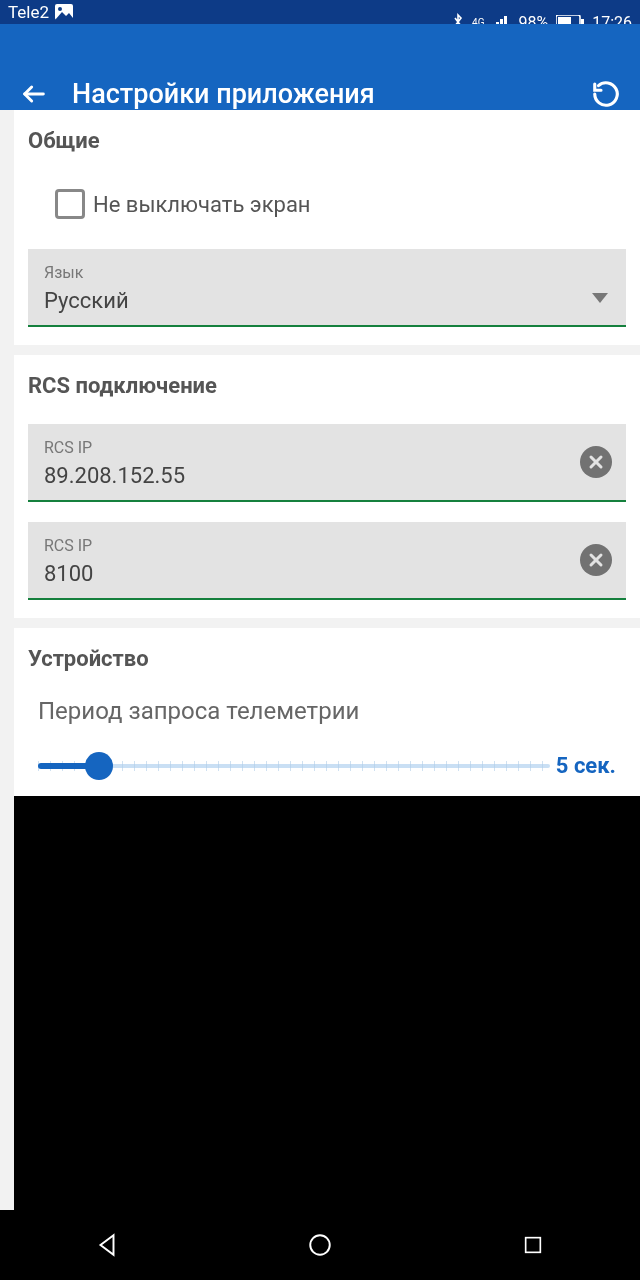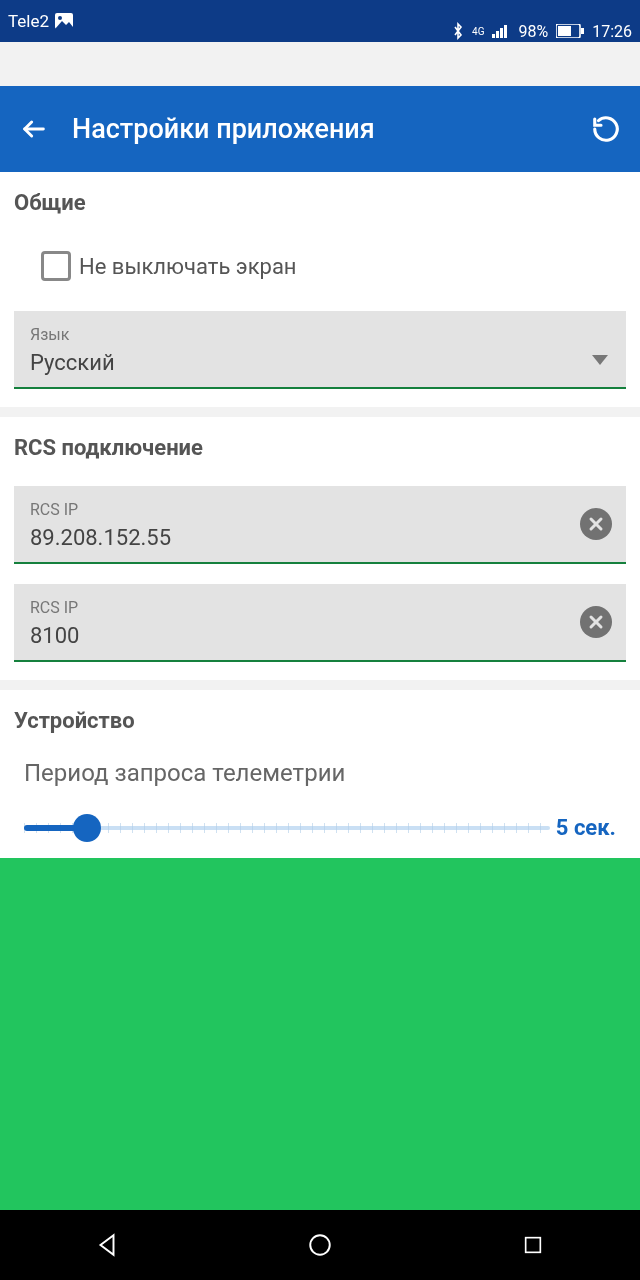--- a/index.html
+++ b/index.html
@@ -1,31 +1,31 @@
 <!DOCTYPE html>
 <html><head>
 <meta charset="utf-8">
 <style>
   * { box-sizing: border-box; margin: 0; padding: 0; }
   html, body { width: 640px; height: 1280px; font-family: Roboto, Arial, sans-serif; background: #f2f2f2; overflow: hidden; }
   body { display: flex; flex-direction: column; }
 
   
-  .statusbar { height: 42px; background: #0d3b87; color: #fff; display: flex; align-items: center; justify-content: space-between; padding: 0 8px; font-size: 17px; }
+  .statusbar { height: 24px; background: #0d3b87; color: #fff; display: flex; align-items: center; justify-content: space-between; padding: 0 8px; font-size: 17px; }
   .sb-left { display: flex; align-items: center; gap: 6px; }
   .sb-right { display: flex; align-items: center; gap: 8px; font-size: 16px; margin-top: 20px; }
   .sb-icon { display: inline-flex; align-items: center; }
 
   
-  .appbar { height: 86px; background: #1565c0; color: #fff; display: flex; align-items: center; padding: 0 18px; gap: 22px; margin-top: 44px; }
+  .appbar { height: 86px; background: #1565c0; color: #fff; display: flex; align-items: flex-end; padding: 0 18px; gap: 22px; }
   .appbar-title { font-size: 27px; font-weight: 500; flex: 1; }
   .appbar .icon-btn { width: 32px; height: 32px; display: flex; align-items: center; justify-content: center; }
 
   
-  .content { flex: 1; background: #22c55e; overflow: hidden; }
+  .content { flex: 1; background: #000000; overflow: hidden; margin-left: 14px; }
   .section { background: #fff; padding: 0 0 18px 0; }
   .section-title { font-size: 22px; font-weight: 700; color: #555; padding: 18px 14px 6px 14px; }
 
   
   .check-row { display: flex; align-items: center; gap: 8px; padding: 30px 24px 10px 41px; }
   .check-box { width: 30px; height: 30px; border: 3px solid #888; border-radius: 4px; background: #fff; }
   .check-box.checked { background: #f9b000; border-color: #f9b000; position: relative; }
   .check-box.checked::after { content: ""; position: absolute; left: 6px; top: 0px; width: 10px; height: 18px; border: solid #fff; border-width: 0 4px 4px 0; transform: rotate(40deg); }
   .check-label { font-size: 22px; color: #555; }
 

